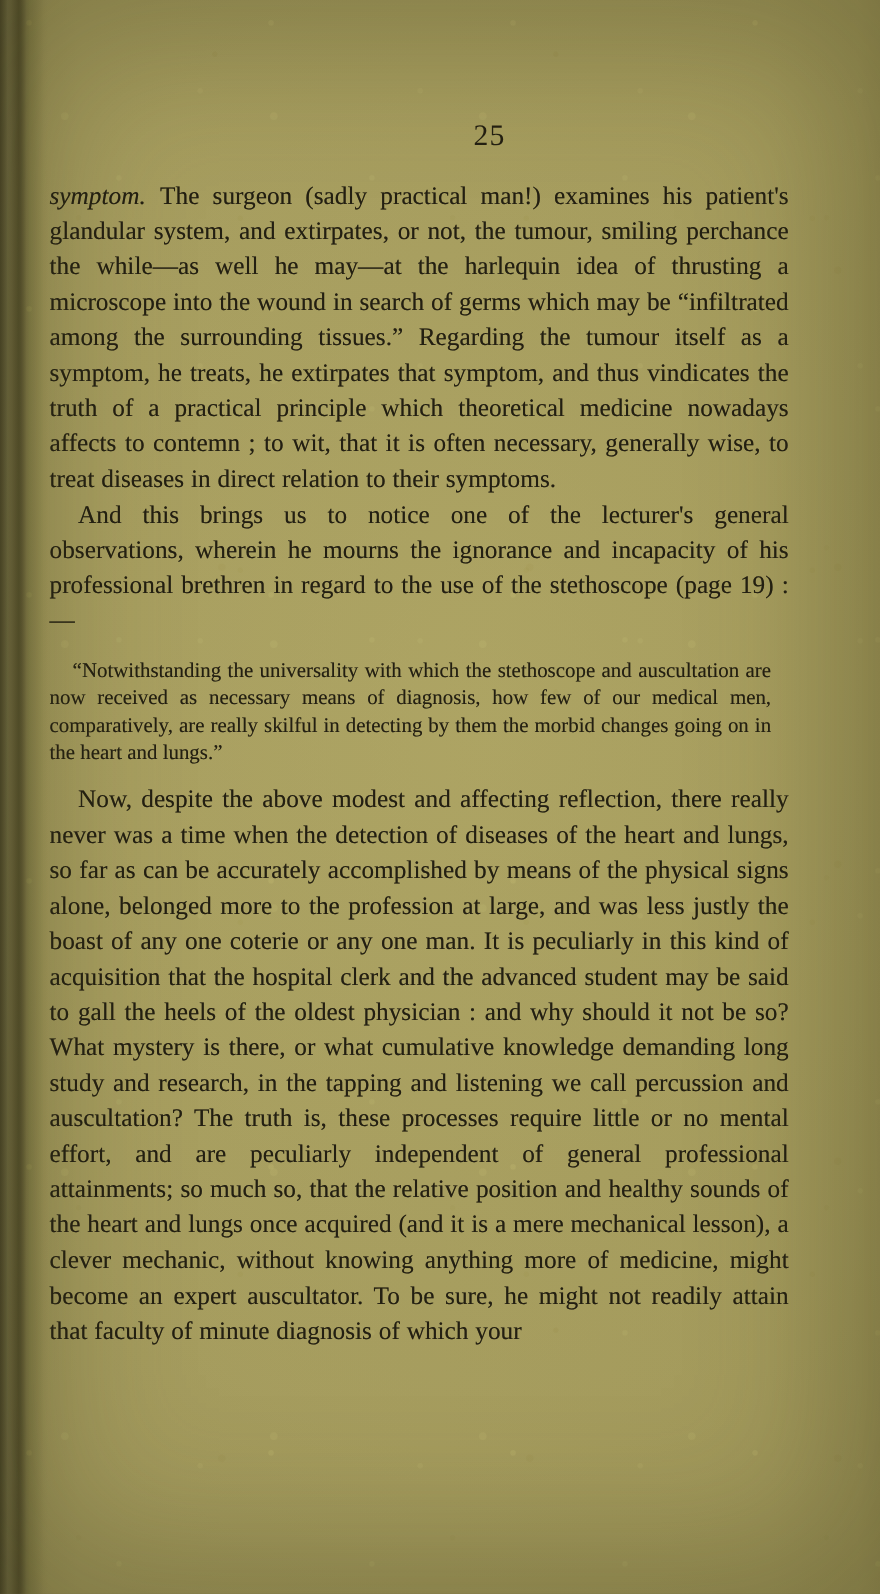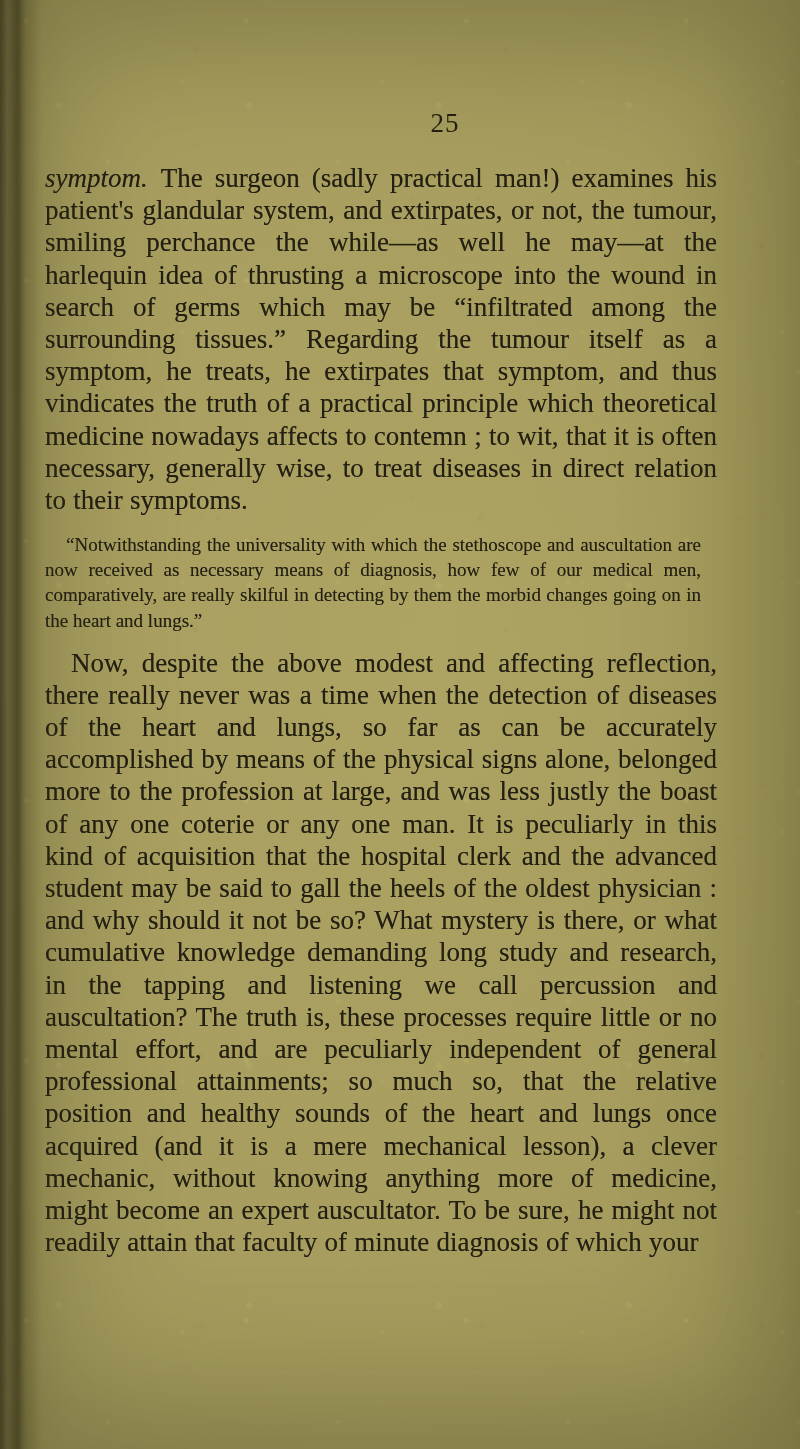--- a/index.html
+++ b/index.html
@@ -87,21 +87,21 @@
 
   #content {
     position: absolute;
     top: 162px;
     left: 45px;
     width: 672px;
   }
 
   p.body {
     margin: 0;
-    font-size: 27px;
+    font-size: 23px;
     line-height: 32.2px;
     text-align: justify;
     text-align-last: left;
     word-spacing: 0.02em;
     text-shadow: 0 0 0.6px rgba(35,31,18,0.55);
   }
   p.body + p.body { margin-top: 0; }
   p.indent { text-indent: 26px; }
 
   .it { font-style: italic; }
@@ -126,20 +126,21 @@
 
   <div id="grain"></div>
   <div id="gutter"></div>
 
   <div class="page-number">25</div>
 
   <div id="content">
 
     <p class="body"><span class="it">symptom.</span><span class="gap"></span><span>The surgeon (sadly practical man!) examines his patient's glandular system, and extirpates, or not, the tumour, smiling perchance the while—as well he may—at the harlequin idea of thrusting a microscope into the wound in search of germs which may be “infiltrated among the surrounding tissues.” Regarding the tumour itself as a symptom, he treats, he extirpates that symptom, and thus vindicates the truth of a practical principle which theoretical medicine nowadays affects to contemn ; to wit, that it is often necessary, generally wise, to treat diseases in direct relation to their symptoms.</span></p>
 
+    <p class="body indent">And this brings us to notice one of the lecturer's general observations, wherein he mourns the ignorance and incapacity of his professional brethren in regard to the use of the stethoscope (page 19) :—</p>
 
     <blockquote class="quote">“Notwithstanding the universality with which the stethoscope and auscultation are now received as necessary means of diagnosis, how few of our medical men, comparatively, are really skilful in detecting by them the morbid changes going on in the heart and lungs.”</blockquote>
 
     <p class="body indent">Now, despite the above modest and affecting reflection, there really never was a time when the detection of diseases of the heart and lungs, so far as can be accurately accomplished by means of the physical signs alone, belonged more to the profession at large, and was less justly the boast of any one coterie or any one man. It is peculiarly in this kind of acquisition that the hospital clerk and the advanced student may be said to gall the heels of the oldest physician : and why should it not be so? What mystery is there, or what cumulative knowledge demanding long study and research, in the tapping and listening we call percussion and auscultation? The truth is, these processes require little or no mental effort, and are peculiarly independent of general professional attainments; so much so, that the relative position and healthy sounds of the heart and lungs once acquired (and it is a mere mechanical lesson), a clever mechanic, without knowing anything more of medicine, might become an expert auscultator. To be sure, he might not readily attain that faculty of minute diagnosis of which your</p>
 
   </div>
 
   <div id="vignette"></div>
 </div>
 

